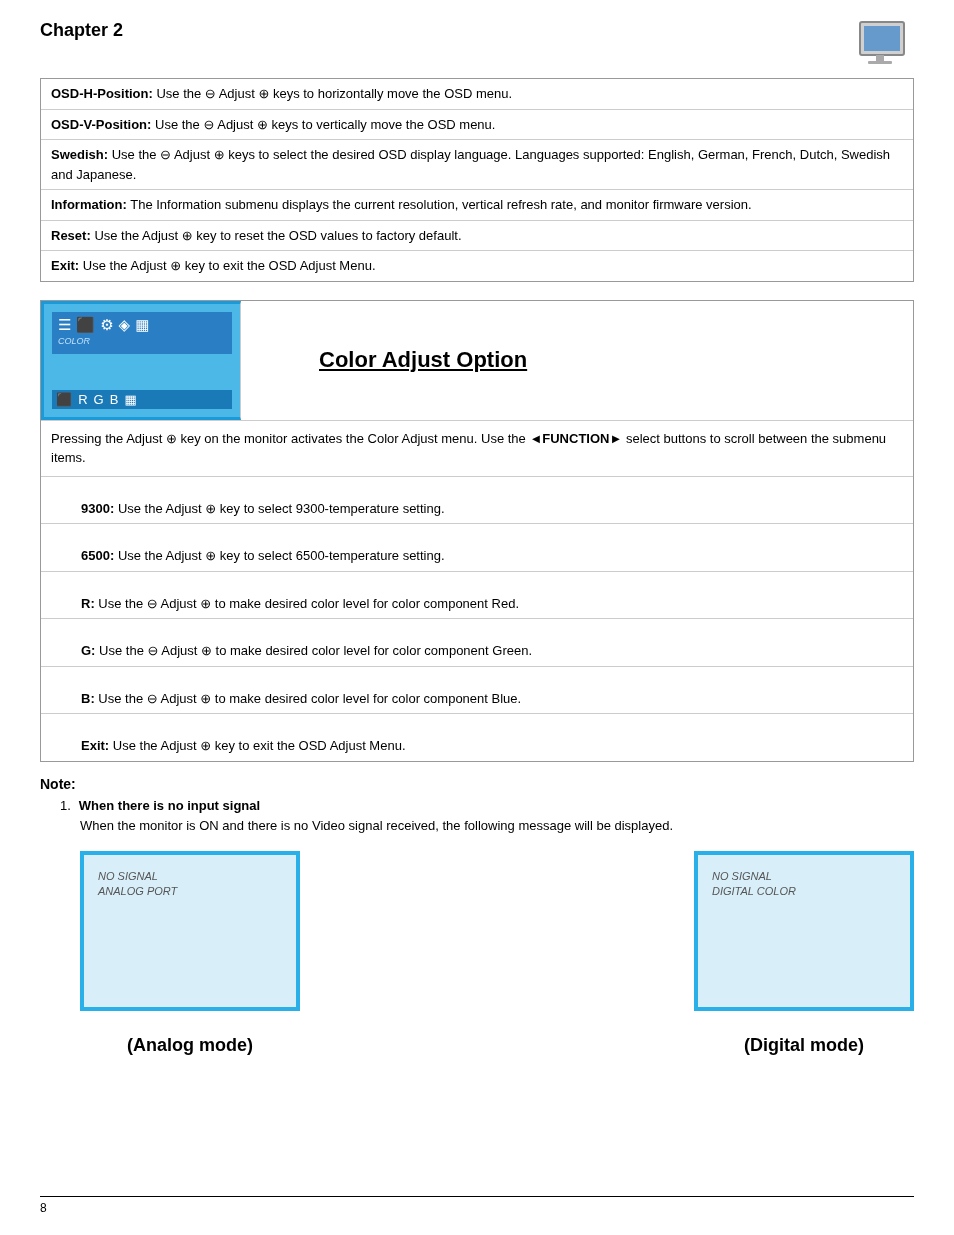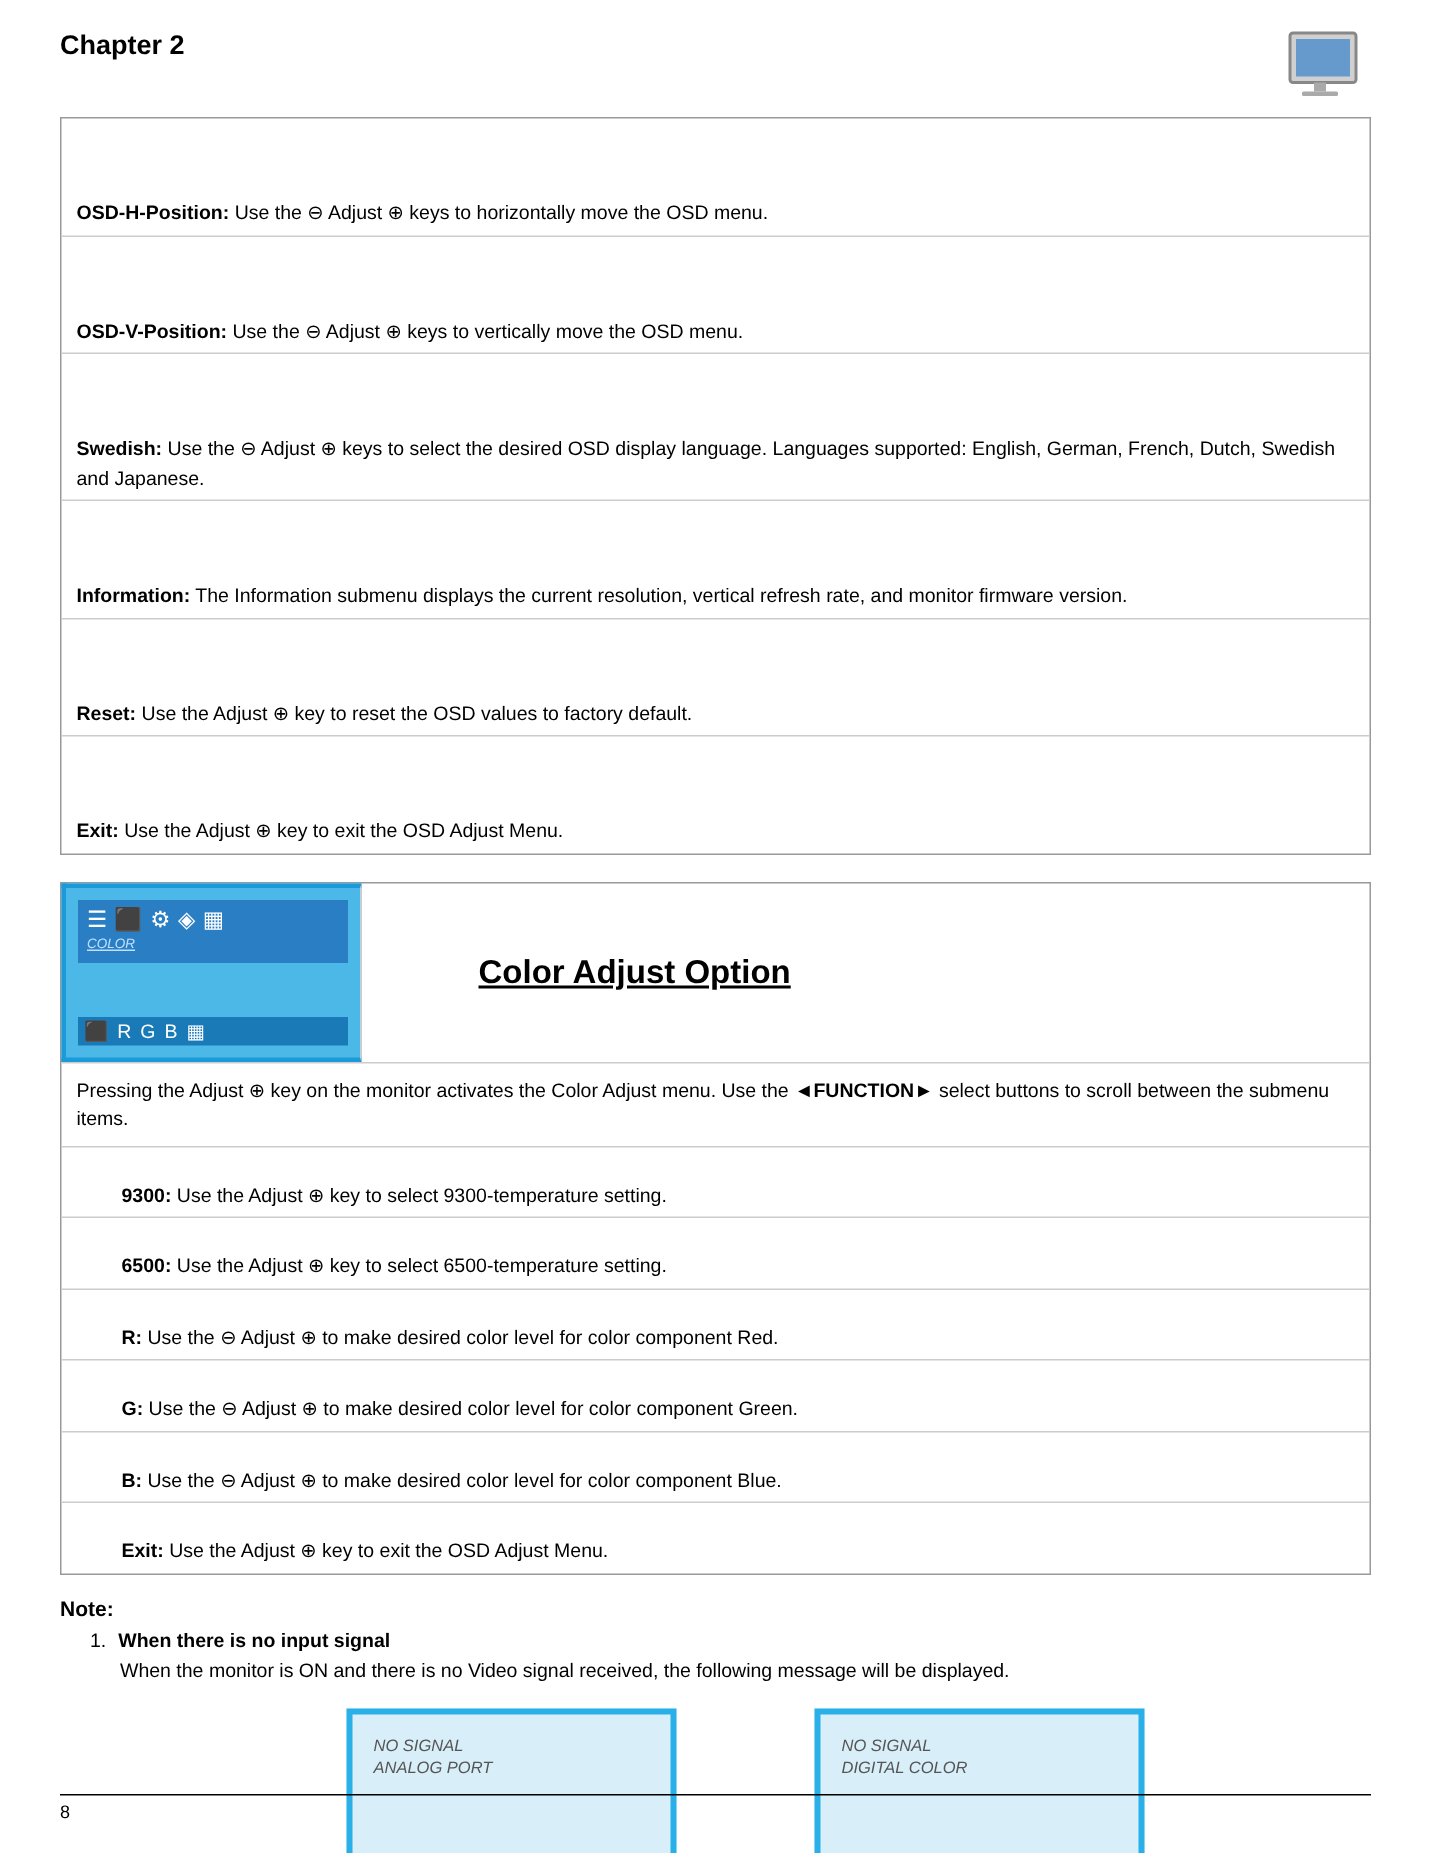--- a/index.html
+++ b/index.html
@@ -34,21 +34,20 @@
     .osd-table {
       border: 1px solid #999;
       width: 100%;
       margin-bottom: 18px;
     }
 
     .osd-table-row {
       border-bottom: 1px solid #ccc;
       padding: 5px 10px;
       line-height: 1.5;
-      margin-top: 48px;
     }
     .osd-table-row:last-child {
       border-bottom: none;
     }
 
     .bold { font-weight: bold; }
 
     
     .color-adjust-box {
       border: 1px solid #999;
@@ -125,21 +124,21 @@
       margin-left: 20px;
       font-size: 13px;
       line-height: 1.5;
     }
 
     
     .monitor-displays {
       display: flex;
       gap: 92px;
       margin: 16px 0 16px 40px;
-      justify-content: center;
+      justify-content: space-between;
     }
 
     .monitor-display-wrapper {
       display: flex;
       flex-direction: column;
       align-items: center;
     }
 
     .monitor-display {
       width: 220px;
@@ -224,21 +223,21 @@
 
     <div style="width:200px; min-width:200px; border:3px solid #1a9ad9; background:#4bb8e8; padding:8px; display:flex; flex-direction:column; justify-content:space-between; border-right: 1px solid #ccc;">
       <div style="background:#2a7fc4; padding:4px 6px;">
         <div style="display:flex; gap:5px; font-size:15px; color:#fff; margin-bottom:2px;">
           <span>☰</span>
           <span>⬛</span>
           <span>⚙</span>
           <span>◈</span>
           <span>▦</span>
         </div>
-        <div style="font-size:9px; color:#c0e0ff; font-style:italic; margin-bottom:4px;text-decoration:underline;">COLOR</div>
+        <div style="font-size:9px; color:#c0e0ff; font-style:italic; margin-bottom:4px;">COLOR</div>
       </div>
       <div style="display:flex; gap:6px; font-size:13px; color:#fff; margin-top:16px; padding:2px 4px; background:#1a7ab8;">
         <span>⬛</span>
         <span>R</span>
         <span>G</span>
         <span>B</span>
         <span>▦</span>
       </div>
     </div>
 

